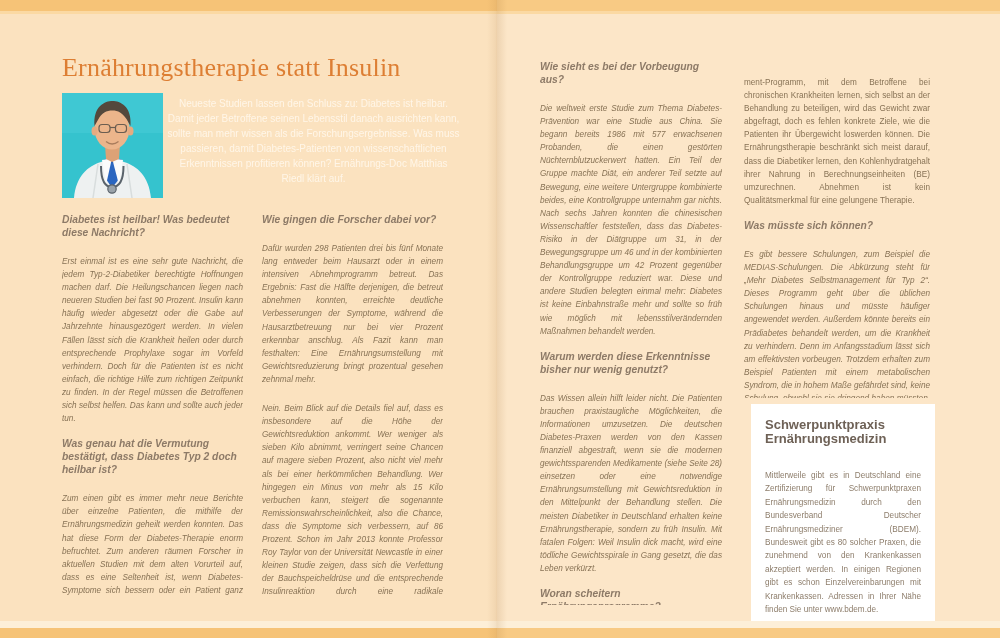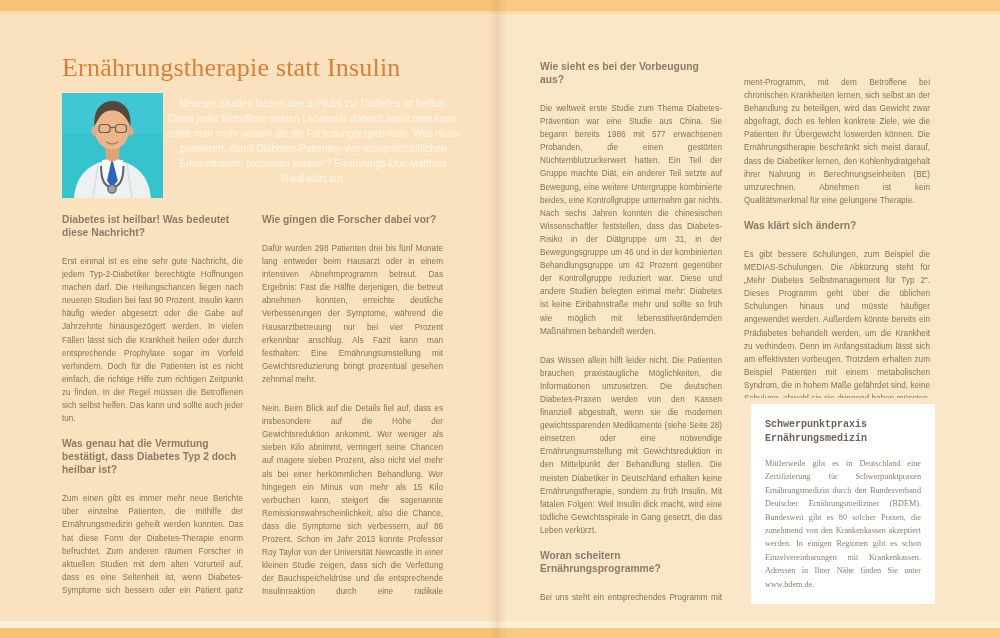--- a/index.html
+++ b/index.html
@@ -40,35 +40,35 @@
     position:absolute; left:167px; top:96px; width:293px;
     font-size:10px; line-height:15.1px; color:#fff6e8; text-align:center;
   }
 
   .col { position:absolute; overflow:hidden; }
   .col-1 { left:62px;  top:213px; width:181px; height:386px; }
   .col-2 { left:262px; top:213px; width:181px; height:386px; }
   .col-3 { left:43px;  top:60px;  width:182px; height:545px; }
   .col-4 { left:247px; top:60px;  width:186px; height:338px; }
 
-  .section { margin-bottom:12px; }
+  .section { margin-bottom:12px;font-style:italic; }
   .section h2 {
     font-size:10.3px; line-height:13px; font-weight:700; color:#8d7a67; margin-bottom:3px;
   }
   .body-text, .cont-text {
     font-size:8.2px; line-height:13.1px; color:#877255; text-align:justify;margin-top:16px;
   }
   .cont-text { margin-bottom:12px; }
 
   .info-box {
     position:absolute; left:254px; top:404px; width:184px; min-height:191px;
     background:#ffffff; padding:14px 14px 13px 14px;
   }
-  .info-box h3 { font-size:10px; line-height:13.5px; font-weight:700; color:#6e6156; margin-bottom:12px;font-family:Liberation Mono, monospace; }
-  .info-box p  { font-size:8.2px; line-height:13.4px; color:#8d7d6b; text-align:justify;font-family:Liberation Serif, serif; }
+  .info-box h3 { font-size:13px; line-height:13.5px; font-weight:700; color:#6e6156; margin-bottom:24px; }
+  .info-box p  { font-size:8.2px; line-height:13.4px; color:#8d7d6b; text-align:justify; }
 
   .folio { position:absolute; top:627px; font-size:9.3px; color:#e69f44; letter-spacing:0.3px; }
   .folio .sep { margin:0 7px; color:#e6a95c; }
   .folio-left { left:62px; }
   .folio-right { right:70px; text-align:right; }
 </style>
 </head>
 <body>
 
 <div class="spread">
@@ -147,32 +147,33 @@
   </section>
 
   <section class="page page-right">
 
     <div class="col col-3">
       <div class="section">
         <h2>Wie sieht es bei der Vorbeugung aus?</h2>
         <p class="body-text">Die weltweit erste Studie zum Thema Diabetes-Prävention war eine Studie aus China. Sie begann bereits 1986 mit 577 erwachsenen Probanden, die einen gestörten Nüchternblutzuckerwert hatten. Ein Teil der Gruppe machte Diät, ein anderer Teil setzte auf Bewegung, eine weitere Untergruppe kombinierte beides, eine Kontrollgruppe unternahm gar nichts. Nach sechs Jahren konnten die chinesischen Wissenschaftler feststellen, dass das Diabetes-Risiko in der Diätgruppe um 31, in der Bewegungsgruppe um 46 und in der kombinierten Behandlungsgruppe um 42 Prozent gegenüber der Kontrollgruppe reduziert war. Diese und andere Studien belegten einmal mehr: Diabetes ist keine Einbahnstraße mehr und sollte so früh wie möglich mit lebensstilverändernden Maßnahmen behandelt werden.</p>
       </div>
       <div class="section">
+        <h2>Warum werden diese Erkenntnisse bisher nur wenig genutzt?</h2>
         <p class="body-text">Das Wissen allein hilft leider nicht. Die Patienten brauchen praxistaugliche Möglichkeiten, die Informationen umzusetzen. Die deutschen Diabetes-Praxen werden von den Kassen finanziell abgestraft, wenn sie die modernen gewichtssparenden Medikamente (siehe Seite 28) einsetzen oder eine notwendige Ernährungsumstellung mit Gewichtsreduktion in den Mittelpunkt der Behandlung stellen. Die meisten Diabetiker in Deutschland erhalten keine Ernährungstherapie, sondern zu früh Insulin. Mit fatalen Folgen: Weil Insulin dick macht, wird eine tödliche Gewichtsspirale in Gang gesetzt, die das Leben verkürzt.</p>
       </div>
       <div class="section">
         <h2>Woran scheitern Ernährungsprogramme?</h2>
         <p class="body-text">Bei uns steht ein entsprechendes Programm mit Schulungsmaßnahmen nur Patienten zur Verfügung, die bereits an Diabetes erkrankt sind. In der deutschen Diabetes-Therapie spielt die Gewichtsoptimierung leider keine große Rolle. Im sogenannten Disease-Manage-</p>
       </div>
     </div>
 
     <div class="col col-4">
       <p class="cont-text">ment-Programm, mit dem Betroffene bei chronischen Krankheiten lernen, sich selbst an der Behandlung zu beteiligen, wird das Gewicht zwar abgefragt, doch es fehlen konkrete Ziele, wie die Patienten ihr Übergewicht loswerden können. Die Ernährungstherapie beschränkt sich meist darauf, dass die Diabetiker lernen, den Kohlenhydratgehalt ihrer Nahrung in Berechnungseinheiten (BE) umzurechnen. Abnehmen ist kein Qualitätsmerkmal für eine gelungene Therapie.</p>
       <div class="section">
-        <h2>Was klärt sich ändern?</h2>
+        <h2>Was müsste sich können?</h2>
         <p class="body-text">Es gibt bessere Schulungen, zum Beispiel die MEDIAS-Schulungen. Die Abkürzung steht für „Mehr Diabetes Selbstmanagement für Typ 2“. Dieses Programm geht über die üblichen Schulungen hinaus und müsste häufiger angewendet werden. Außerdem könnte bereits ein Prädiabetes behandelt werden, um die Krankheit zu verhindern. Denn im Anfangsstadium lässt sich am effektivsten vorbeugen. Trotzdem erhalten zum Beispiel Patienten mit einem metabolischen Syndrom, die in hohem Maße gefährdet sind, keine Schulung, obwohl sie sie dringend haben müssten. Es ist leider so, dass den meisten Typ-2-Diabetikern in Deutschland die Ernährungstherapie vorenthalten wird.</p>
       </div>
     </div>
 
     <aside class="info-box">
       <h3>Schwerpunktpraxis Ernährungsmedizin</h3>
       <p>Mittlerweile gibt es in Deutschland eine Zertifizierung für Schwerpunktpraxen Ernährungsmedizin durch den Bundesverband Deutscher Ernährungsmediziner (BDEM). Bundesweit gibt es 80 solcher Praxen, die zunehmend von den Krankenkassen akzeptiert werden. In einigen Regionen gibt es schon Einzelvereinbarungen mit Krankenkassen. Adressen in Ihrer Nähe finden Sie unter www.bdem.de.</p>
     </aside>
 
     <footer class="folio folio-right">

